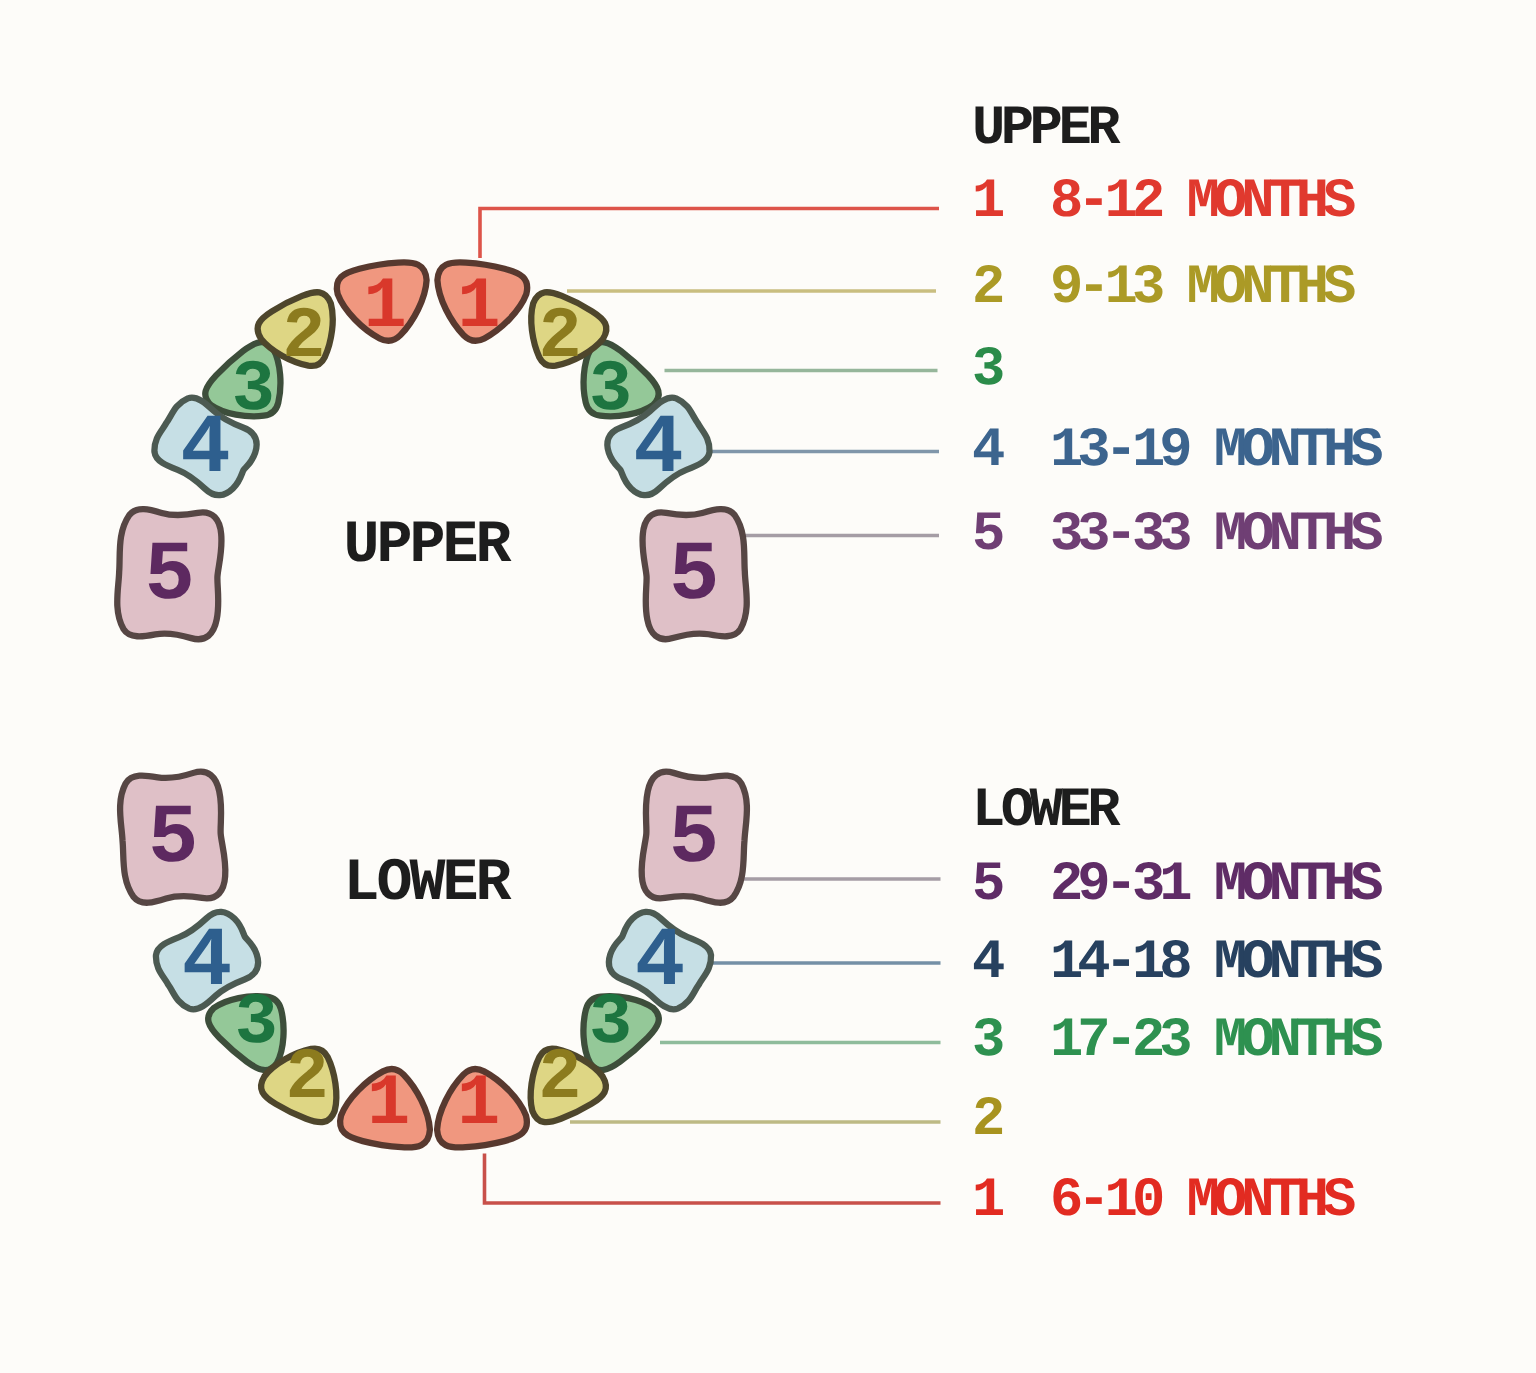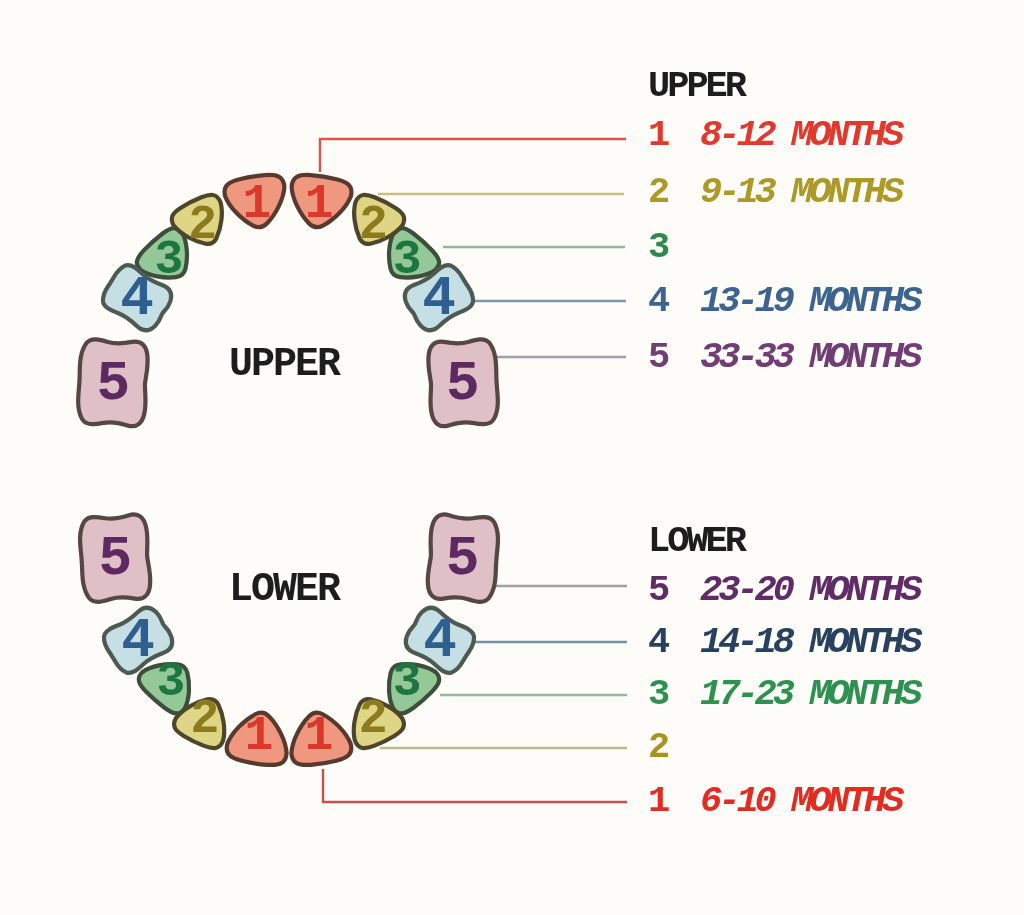--- a/index.html
+++ b/index.html
@@ -57,21 +57,21 @@
   
   .legend-title{
     position:absolute;left:648px;height:40px;line-height:40px;
     font-size:37px;letter-spacing:-3px;color:#1d1d1d;white-space:nowrap;
   }
   .legend-row{
     position:absolute;left:648px;height:40px;line-height:40px;
     font-size:37px;letter-spacing:-4px;white-space:nowrap;display:flex;
   }
   .lnum{display:inline-block;width:52px;flex:0 0 52px;}
-  .lrange{display:inline-block;font-style:italic;}
+  .lrange{display:inline-block;}
 </style>
 </head>
 <body>
 
 <div class="stage">
 
   <svg width="1024" height="915" viewBox="0 0 1024 915">
     <defs>
       <path id="pick1" d="M -30 -13 C -31 -24 -24 -26.5 -13 -27.5 C -4.5 -28.3 4.5 -28.3 13 -27.5 C 24 -26.5 31 -24 30 -13 C 27.5 -1 17 13 7 20.5 C 2.5 23.8 -2.5 23.8 -7 20.5 C -17 13 -27.5 -1 -30 -13 Z"></path>
       <path id="pick2" d="M -26.1 -11.7 C -27 -21.6 -20.9 -23.9 -11.3 -24.8 C -3.9 -25.5 3.9 -25.5 11.3 -24.8 C 20.9 -23.9 27 -21.6 26.1 -11.7 C 23.9 -0.9 14.8 11.7 6.1 18.5 C 2.2 21.4 -2.2 21.4 -6.1 18.5 C -14.8 11.7 -23.9 -0.9 -26.1 -11.7 Z"></path>
@@ -201,21 +201,21 @@
   </div>
   <div class="legend-row" style="top: 337px; color: rgb(111, 63, 116);">
     <span class="lnum">5</span>
     <span class="lrange">33-33 MONTHS</span>
   </div>
 
   <div class="legend-title" style="top:521px">LOWER</div>
 
   <div class="legend-row" style="top: 570px; color: rgb(95, 44, 102);">
     <span class="lnum">5</span>
-    <span class="lrange">23-20 MONTHS</span>
+    <span class="lrange">29-31 MONTHS</span>
   </div>
   <div class="legend-row" style="top: 622px; color: rgb(39, 65, 95);">
     <span class="lnum">4</span>
     <span class="lrange">14-18 MONTHS</span>
   </div>
   <div class="legend-row" style="top: 674px; color: rgb(46, 145, 80);">
     <span class="lnum">3</span>
     <span class="lrange">17-23 MONTHS</span>
   </div>
   <div class="legend-row" style="top: 727px; color: rgb(168, 147, 31);">

